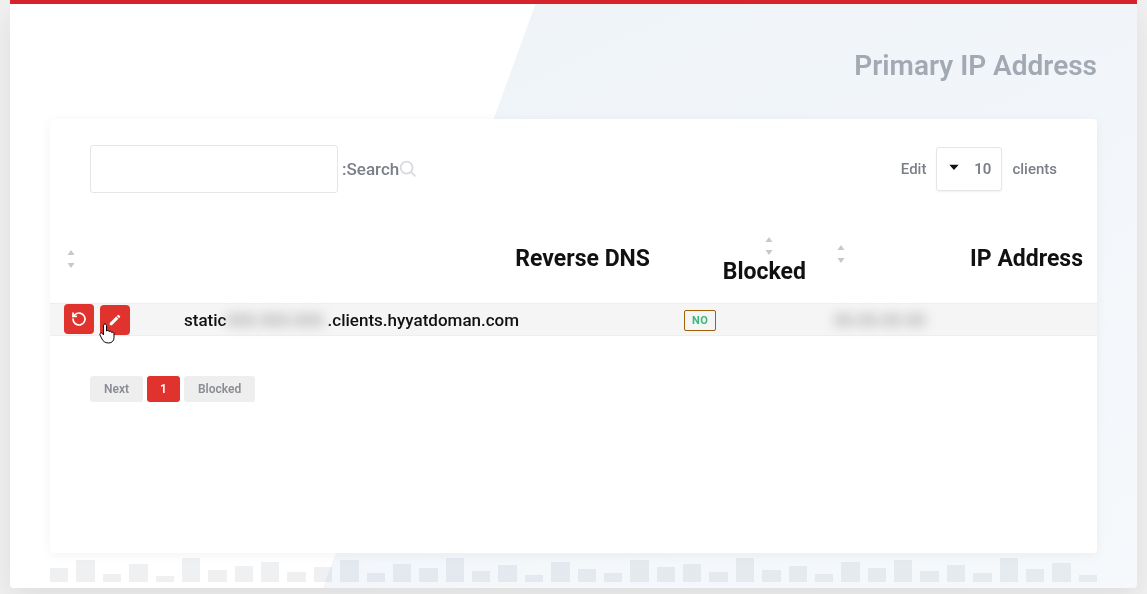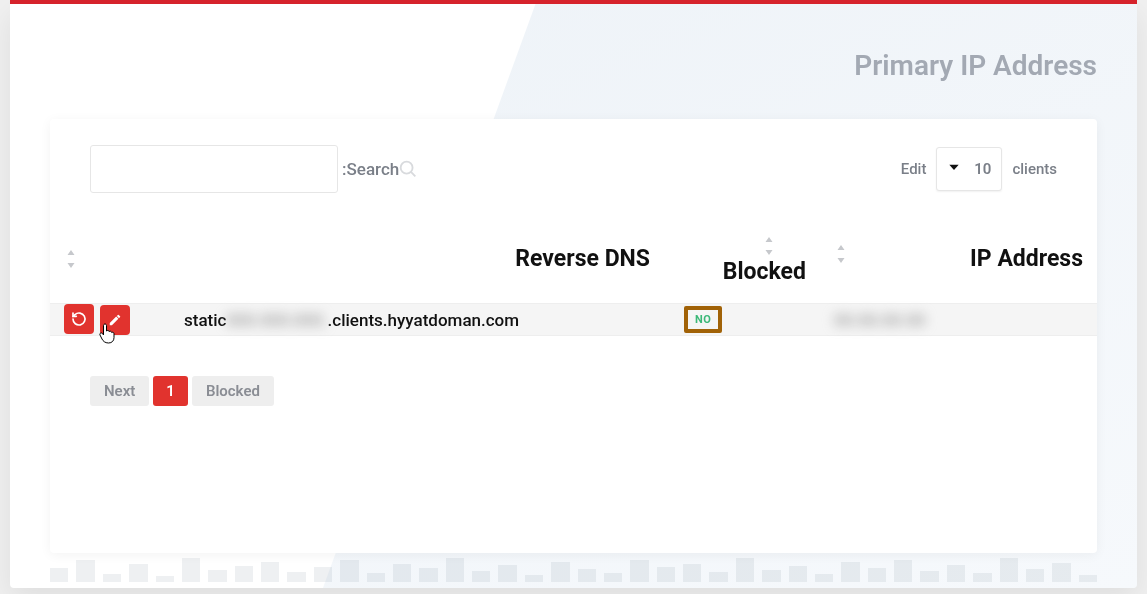--- a/index.html
+++ b/index.html
@@ -208,21 +208,21 @@
       display: inline-flex;
       align-items: center;
       justify-content: center;
       color: #fff;
       cursor: pointer;
       margin-right: 2px;
       position: relative;
     }
     .badge-no {
       display: inline-block;
-      border: 4px solid #a16207;
+      border: 1px solid #a16207;
       color: #3cb878;
       font-size: 11px;
       font-weight: 700;
       padding: 3px 7px;
       border-radius: 2px;
       letter-spacing: 0.5px;
     }
     .tooltip {
       position: absolute;
       top: 135px;
@@ -254,21 +254,21 @@
       display: flex;
       gap: 4px;
       padding: 40px 40px 30px;
       align-items: center;
     }
     .page-btn {
       background: #eeeeee;
       color: #8a8d94;
       padding: 6px 14px;
       border-radius: 3px;
-      font-size: 15px;
+      font-size: 12px;
       font-weight: 600;
       cursor: pointer;
     }
     .page-btn.active {
       background: #e1332e;
       color: #fff;
       padding: 6px 13px;
     }
     .bottom-bars {
       position: absolute;

